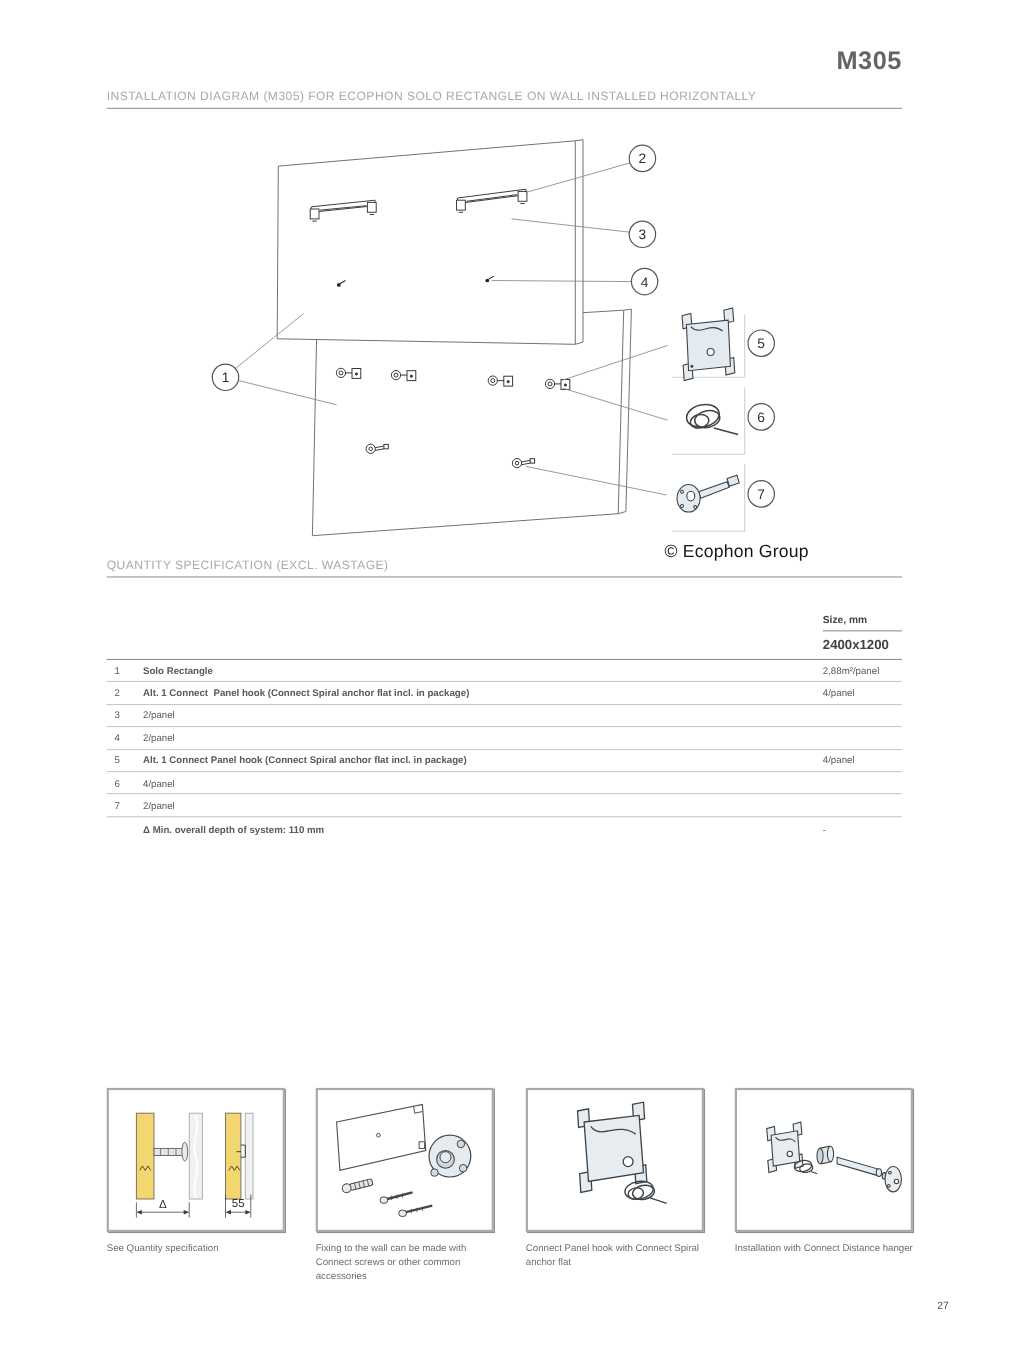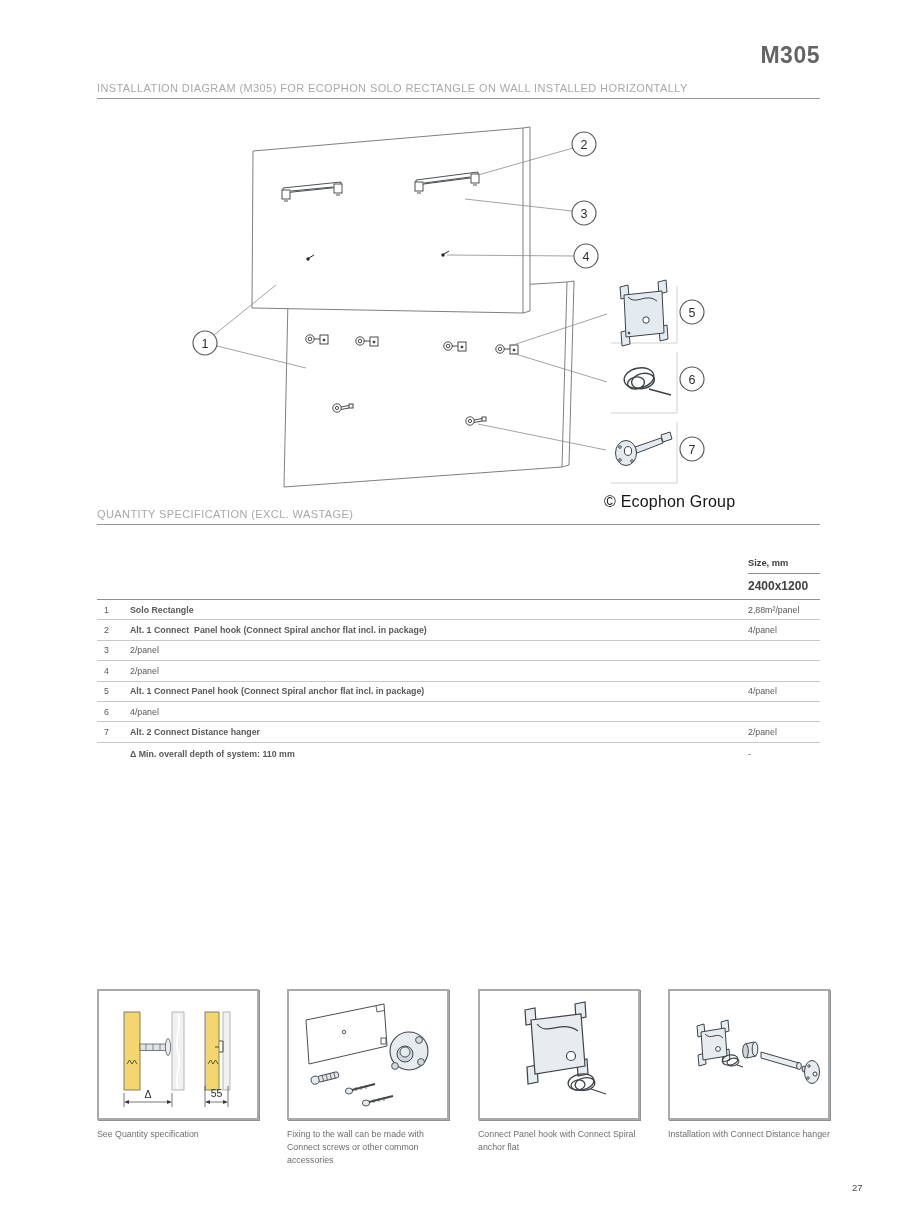--- a/index.html
+++ b/index.html
@@ -265,21 +265,20 @@
       <div class="qnum">5</div>
       <div class="qdesc">Alt. 1 Connect Panel hook (Connect Spiral anchor flat incl. in package)</div>
       <div class="qqty">4/panel</div>
     </div>
     <div class="qrow">
       <div class="qnum">6</div>
       <div class="qqty">4/panel</div>
     </div>
     <div class="qrow">
       <div class="qnum">7</div>
-      <div class="qdesc">Alt. 2 Connect Distance hanger</div>
       <div class="qqty">2/panel</div>
     </div>
     <div class="qrow footnote">
       <div class="qnum"></div>
       <div class="qdesc">Δ Min. overall depth of system: 110 mm</div>
       <div class="qqty">-</div>
     </div>
   </div>
 
   <div class="figure fig1">

